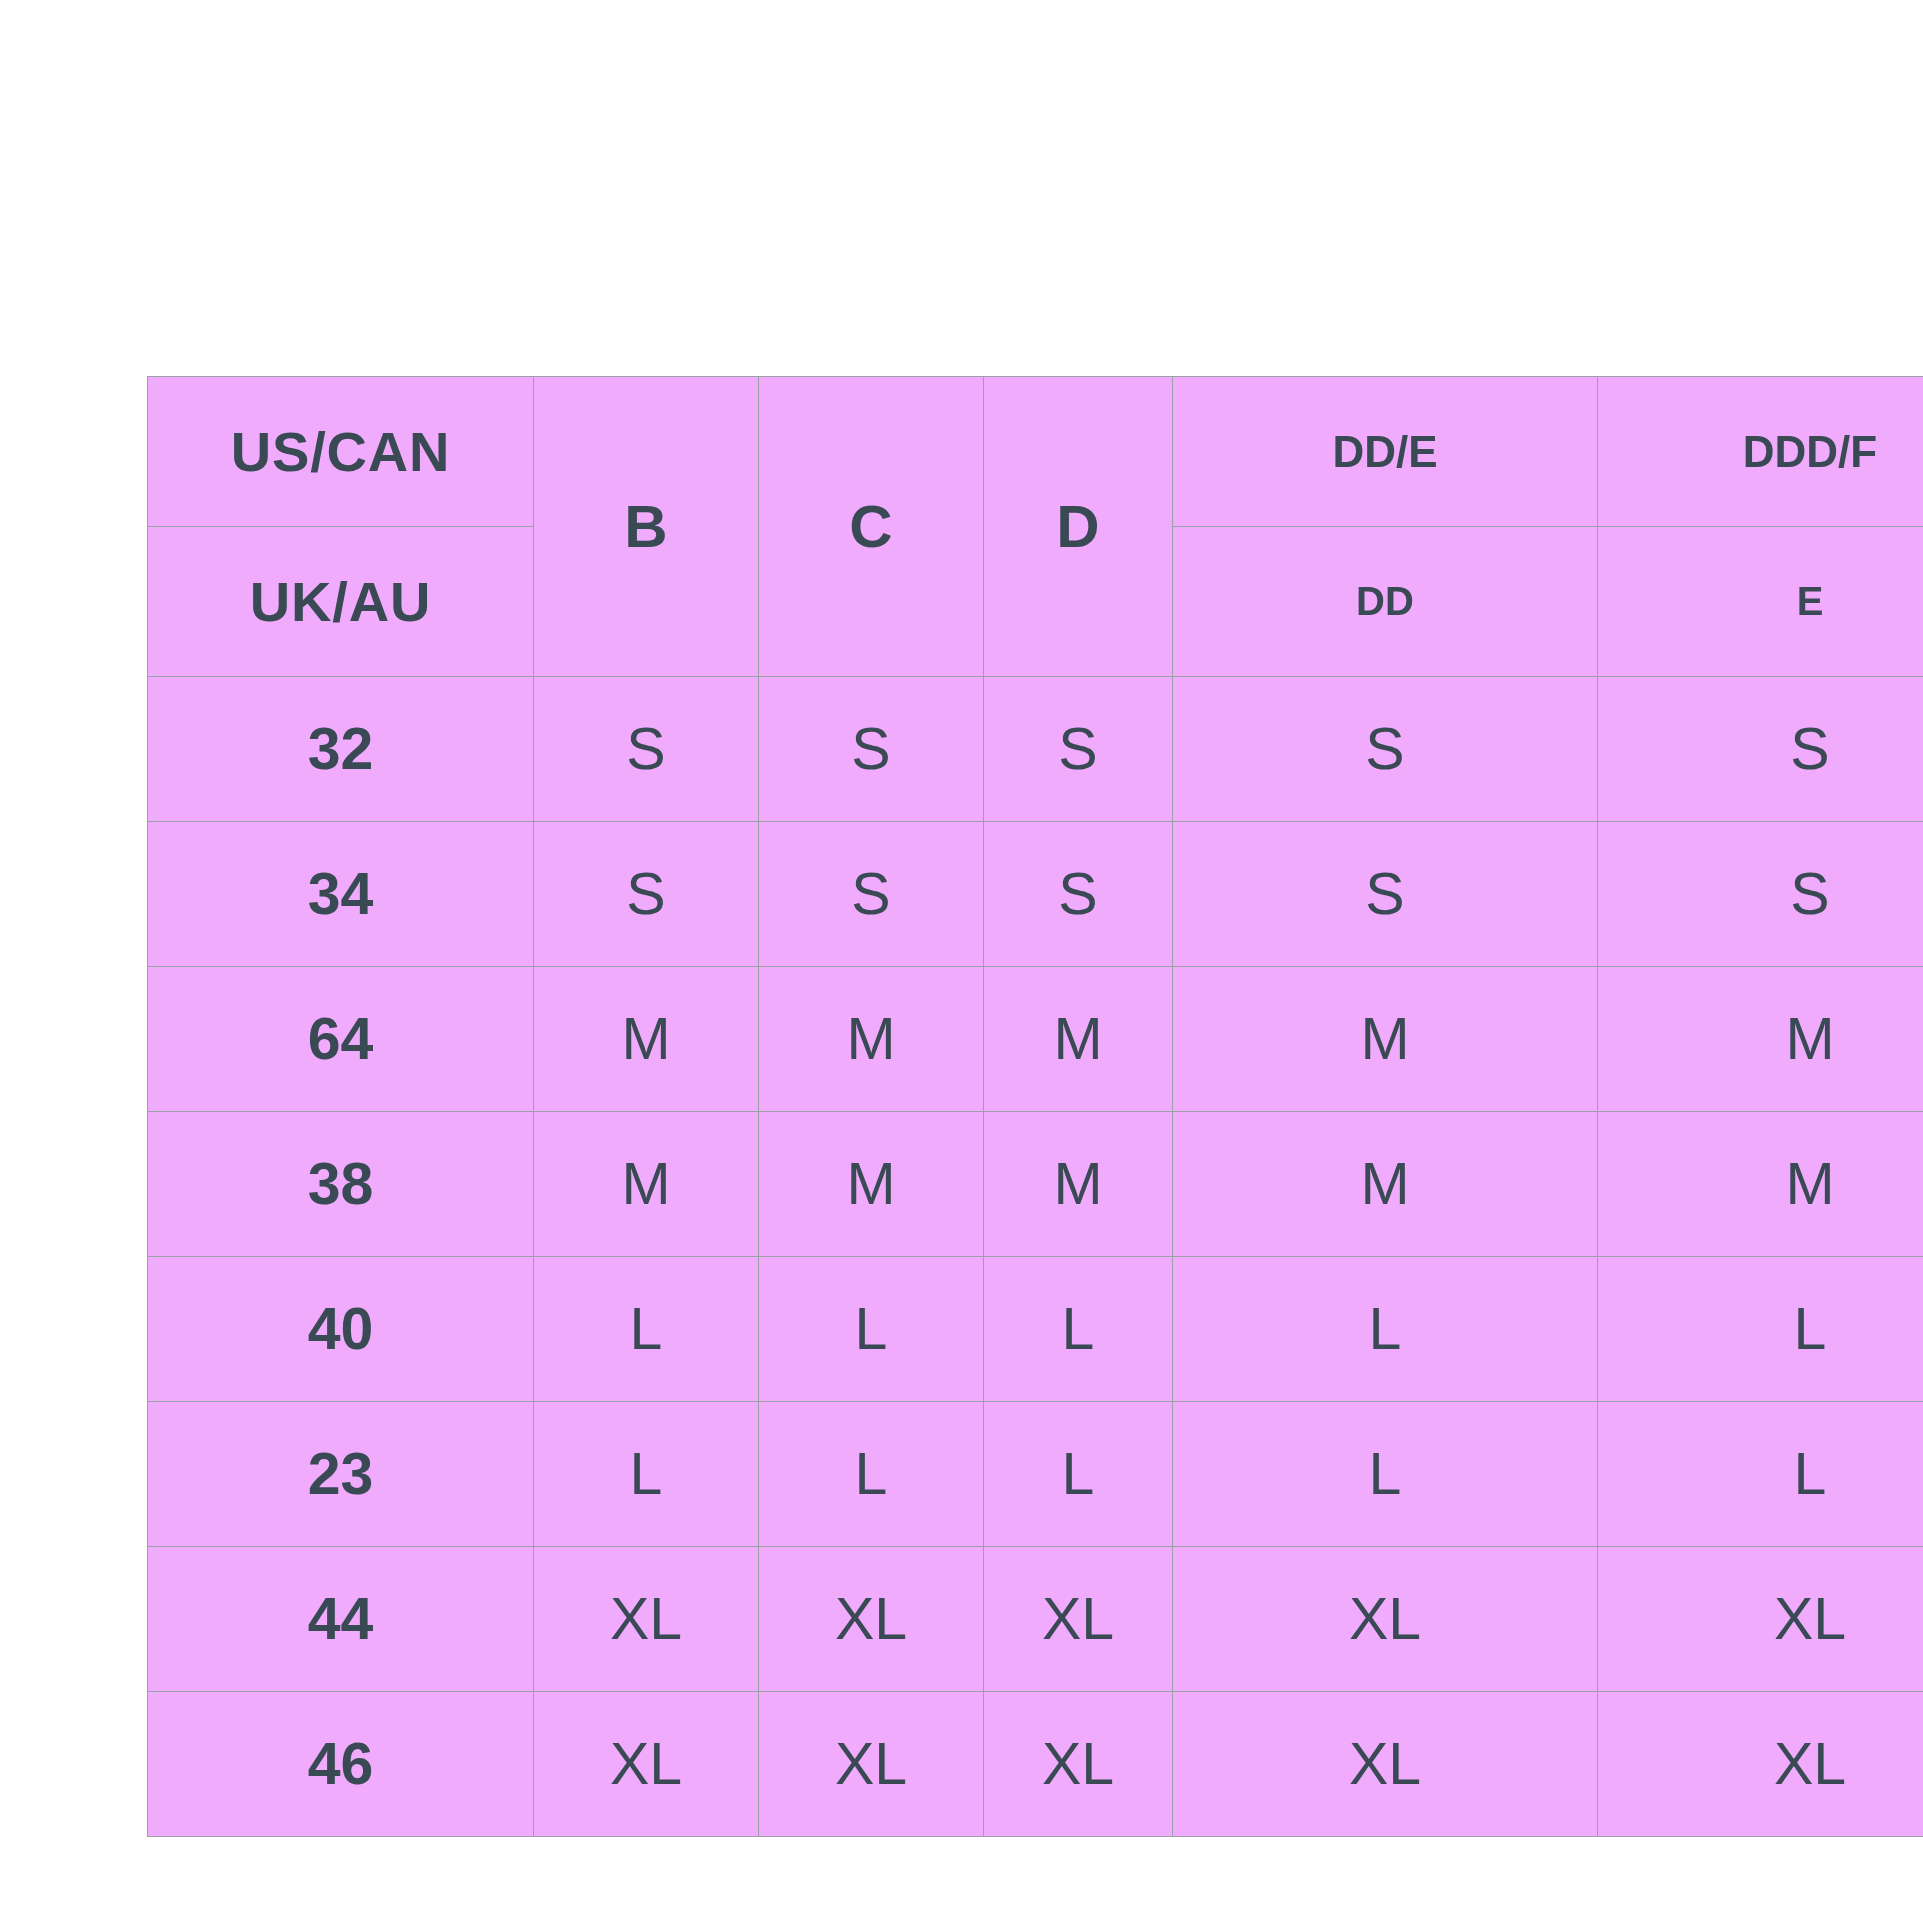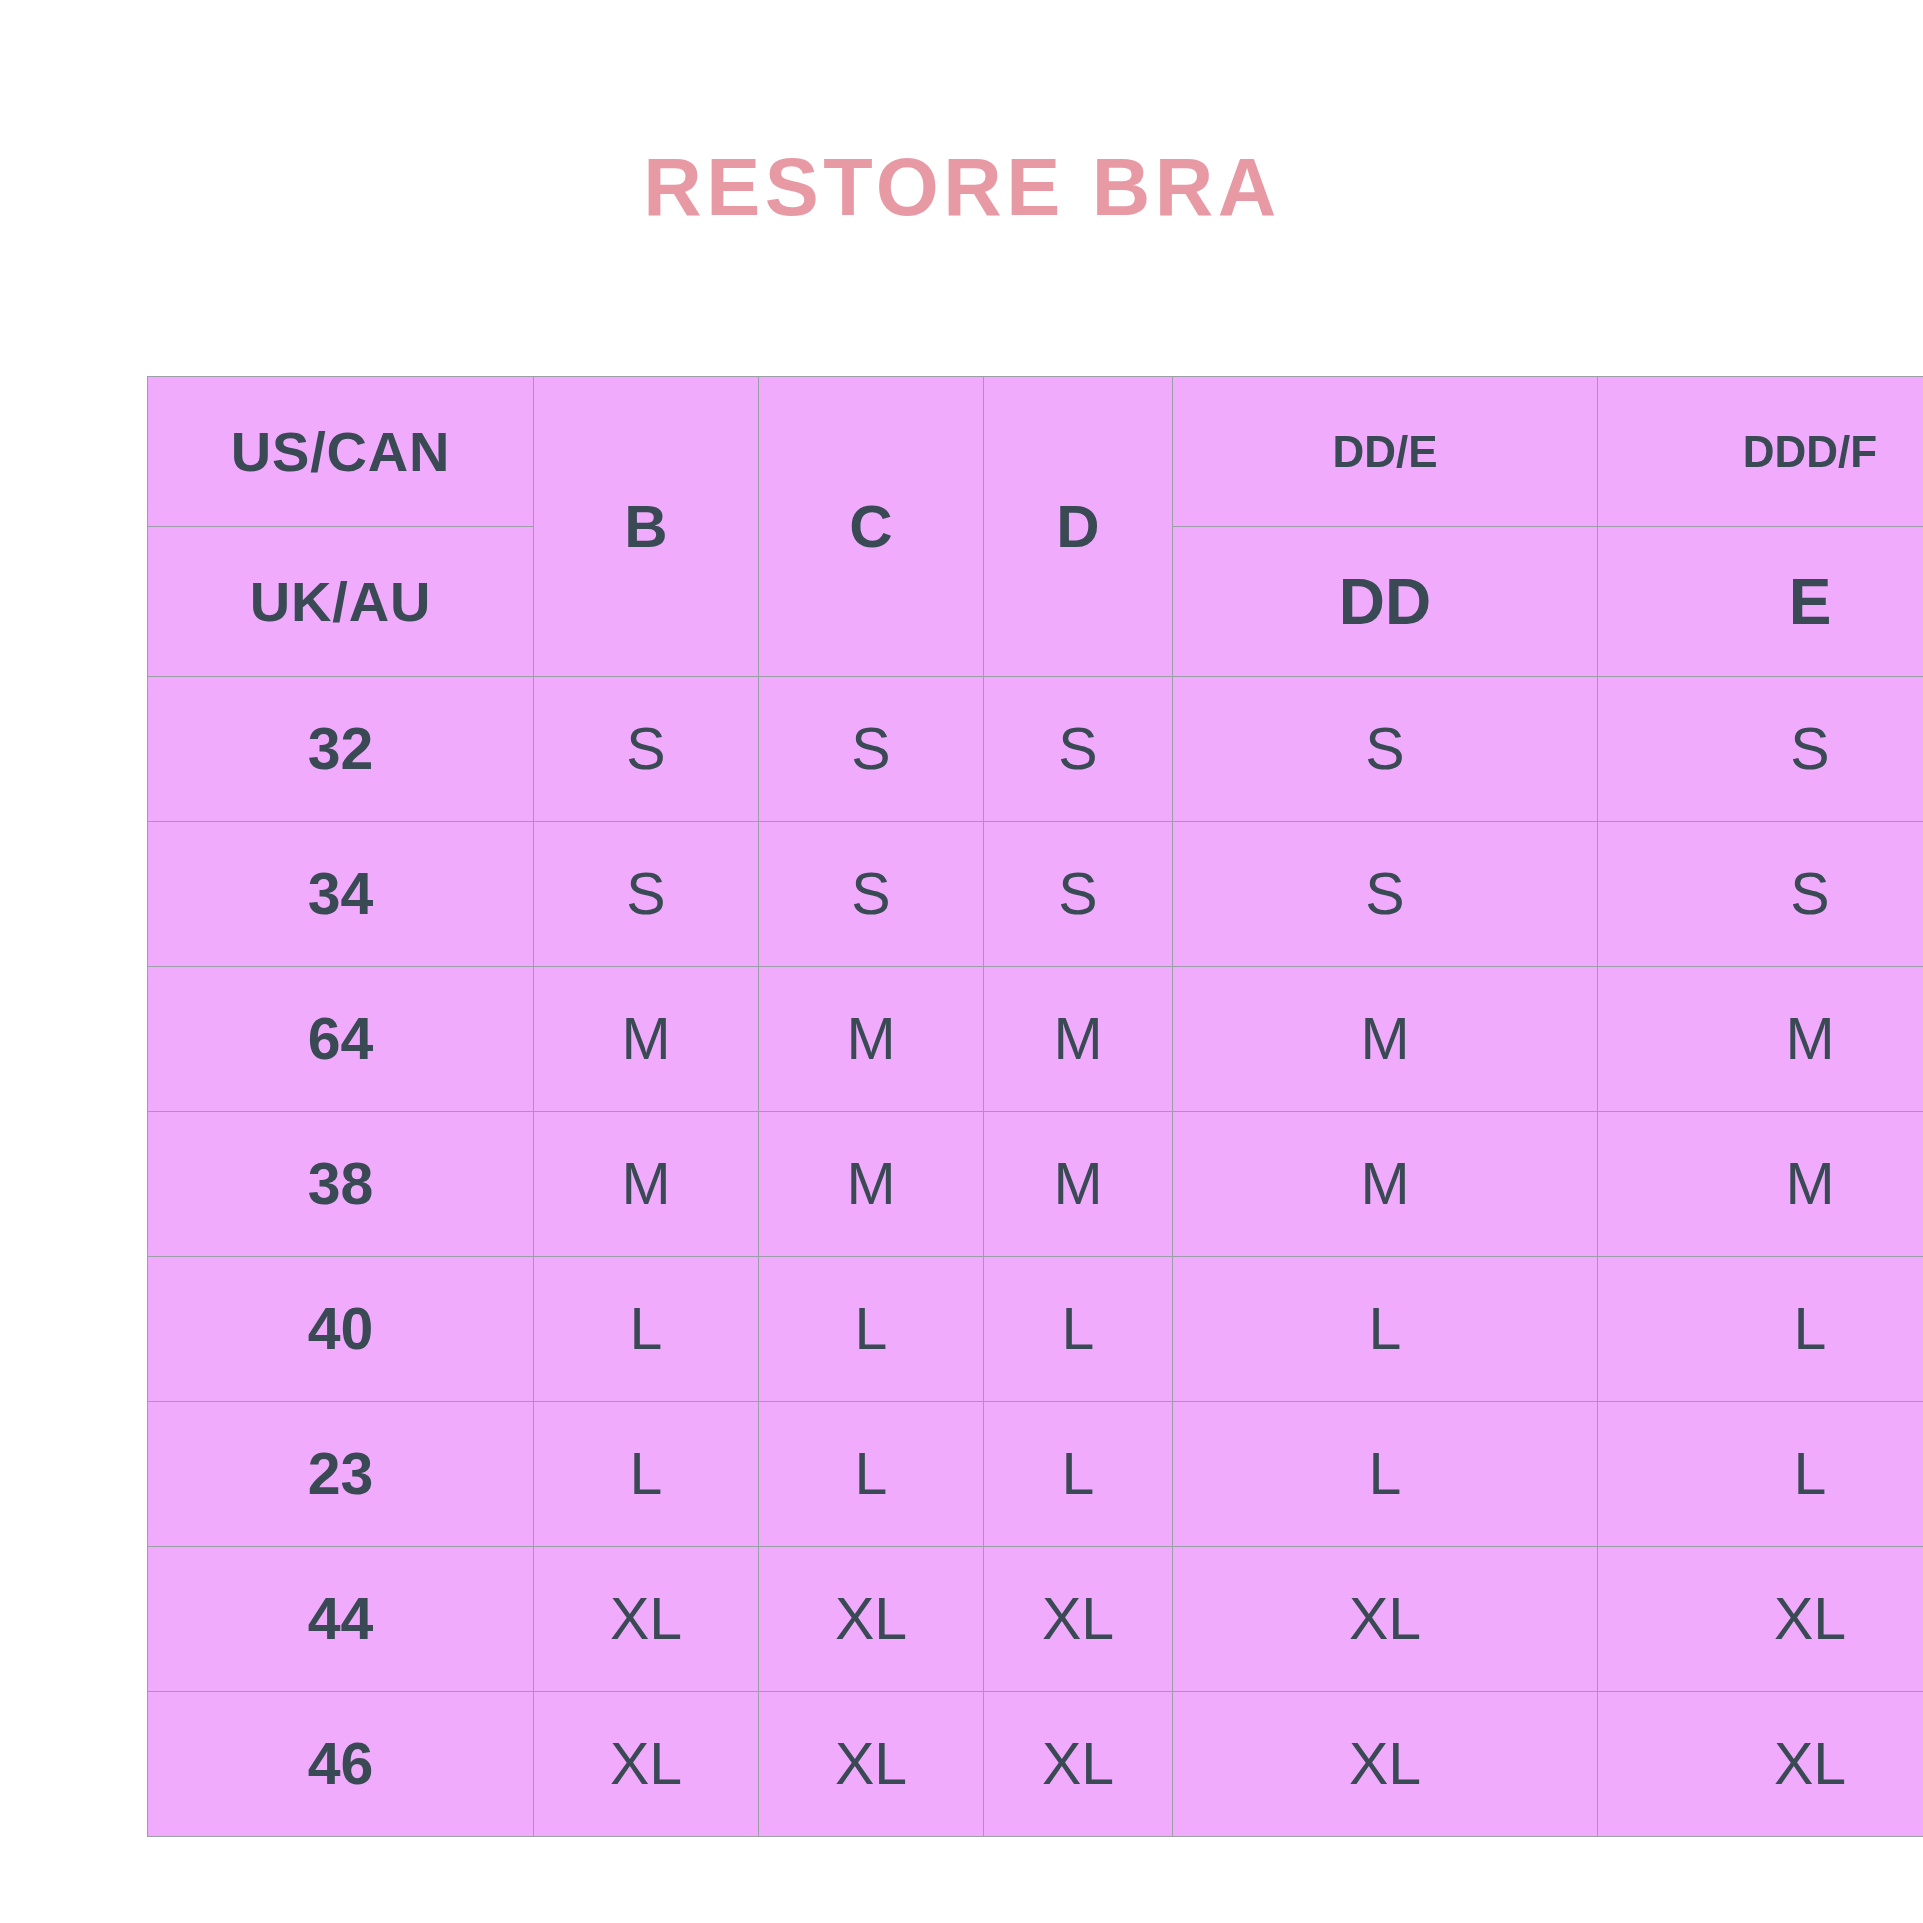--- a/index.html
+++ b/index.html
@@ -84,21 +84,21 @@
     font-weight: 700;
     white-space: nowrap;
   }
   .hd-sub-top {
     font-size: 44px;
     font-weight: 700;
     height: 149px;
     white-space: nowrap;
   }
   .hd-sub-bot {
-    font-size: 64px;
+    font-size: 40px;
     font-weight: 700;
     height: 149px;
     white-space: nowrap;
   }
 
   
   .row-label {
     font-size: 59px;
     font-weight: 700;
     height: 144px;
@@ -107,21 +107,20 @@
     font-size: 59px;
     font-weight: 400;
     height: 144px;
   }
 </style>
 </head>
 <body>
 
 <div class="page">
 
-  <div class="chart-title">RESTORE BRA</div>
 
   <div class="size-table-wrap">
     <table class="size-table">
       <colgroup>
         <col class="c-region">
         <col class="c-cup">
         <col class="c-cup">
         <col class="c-cup-d">
         <col class="c-wide2">
         <col class="c-wide2">

